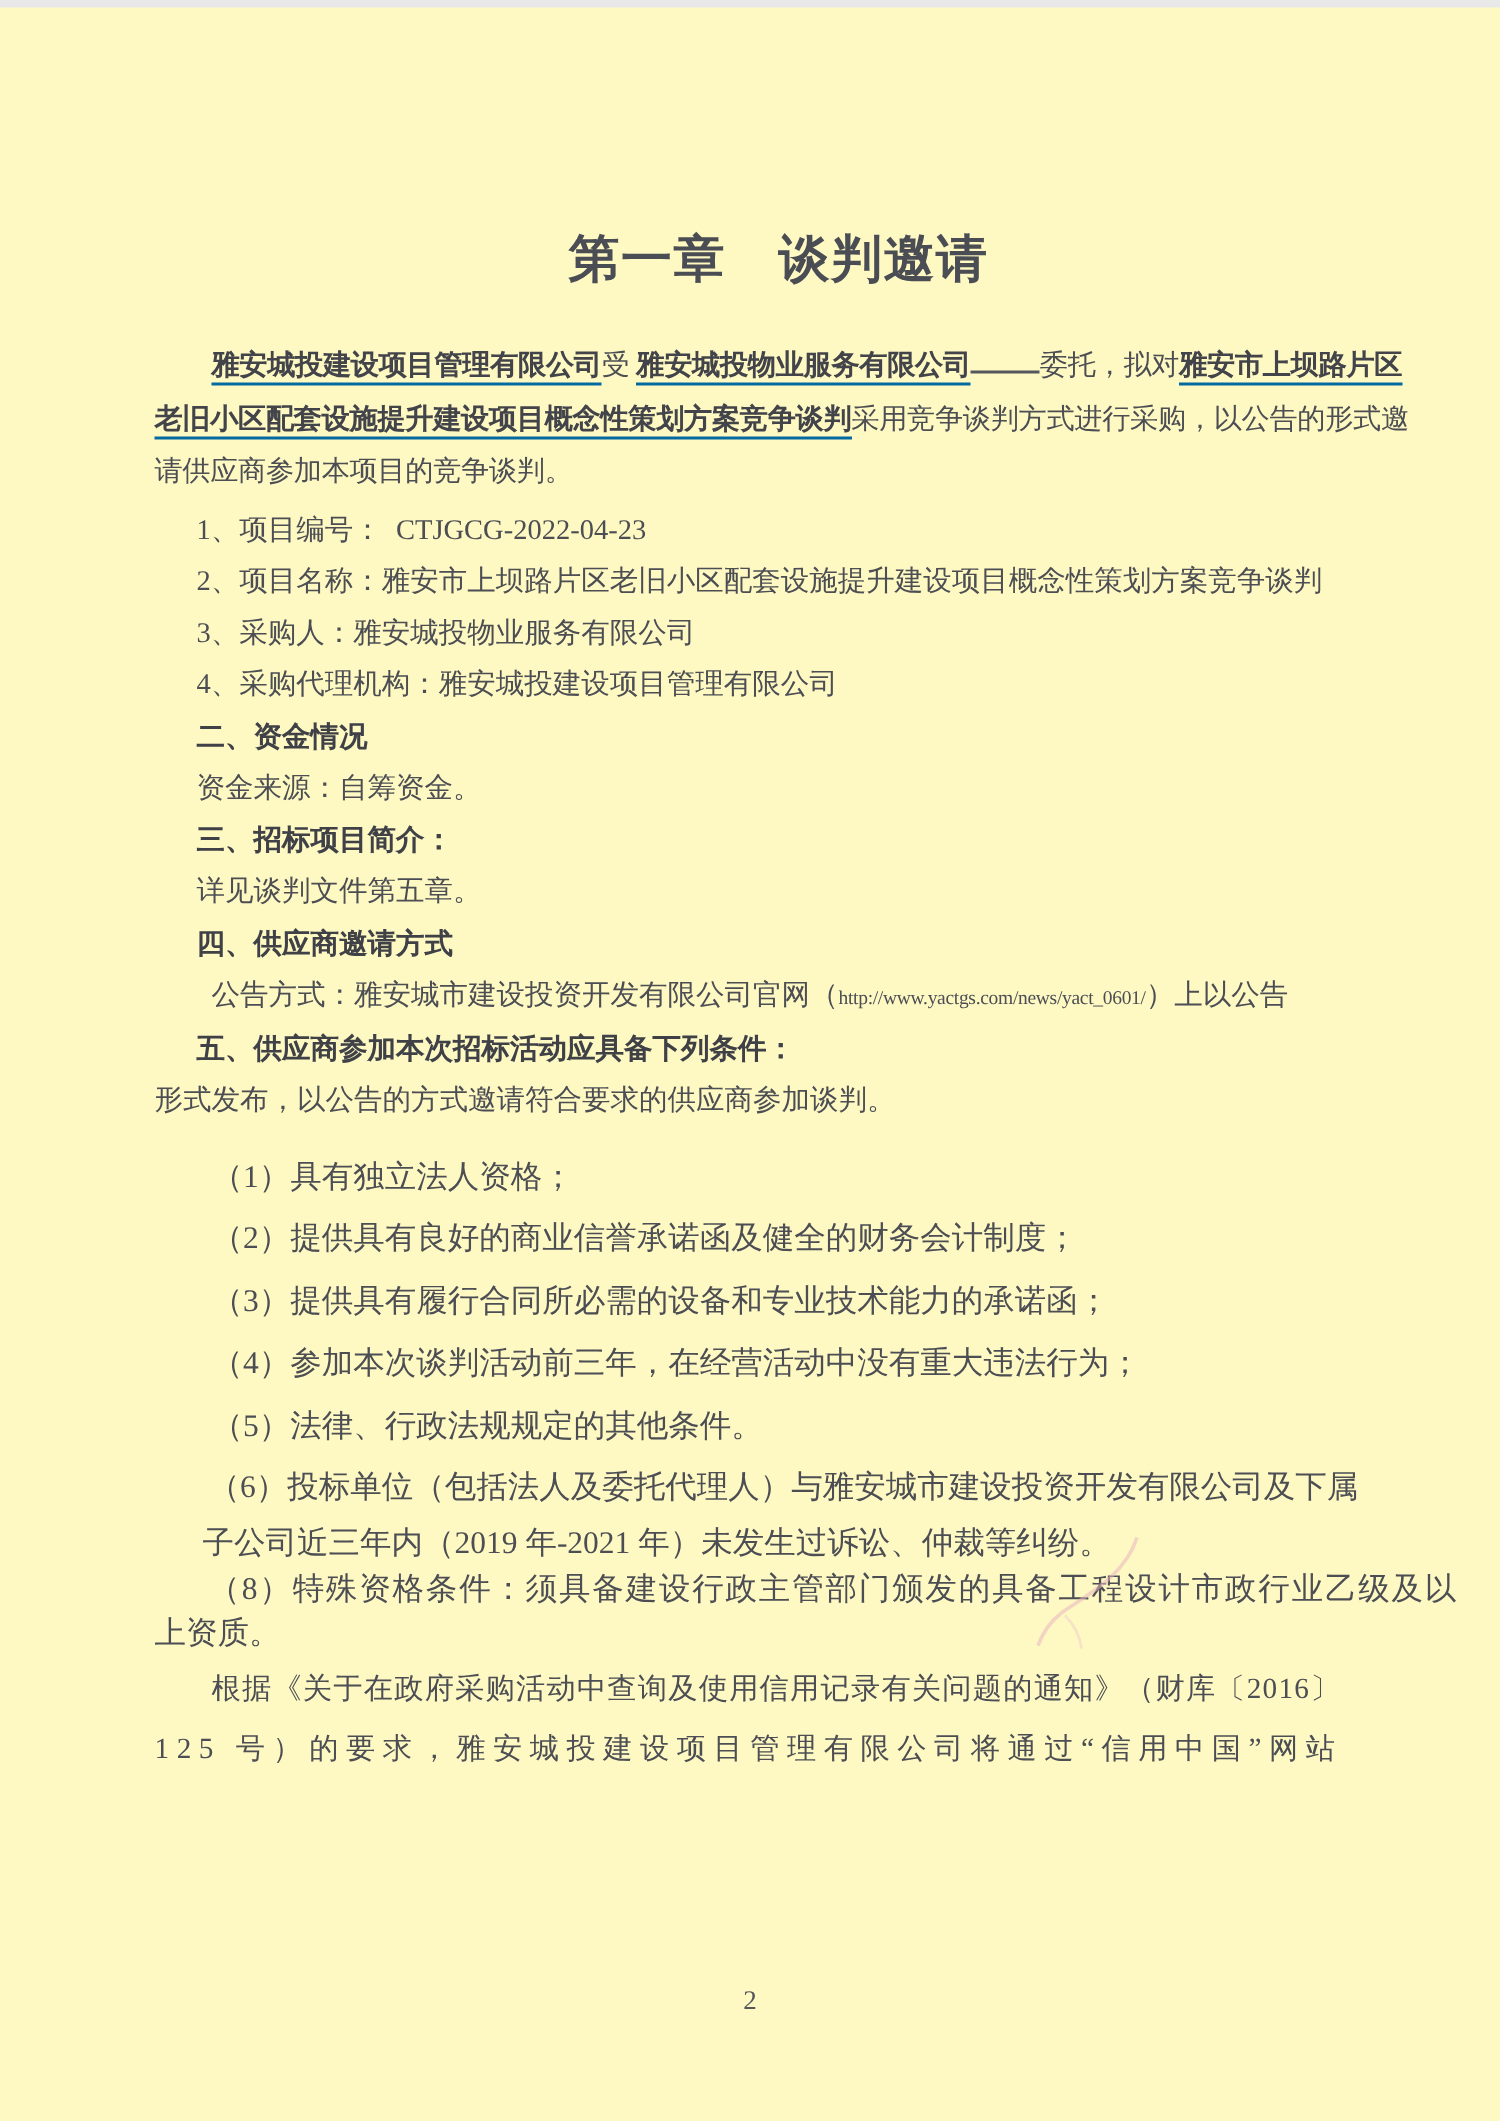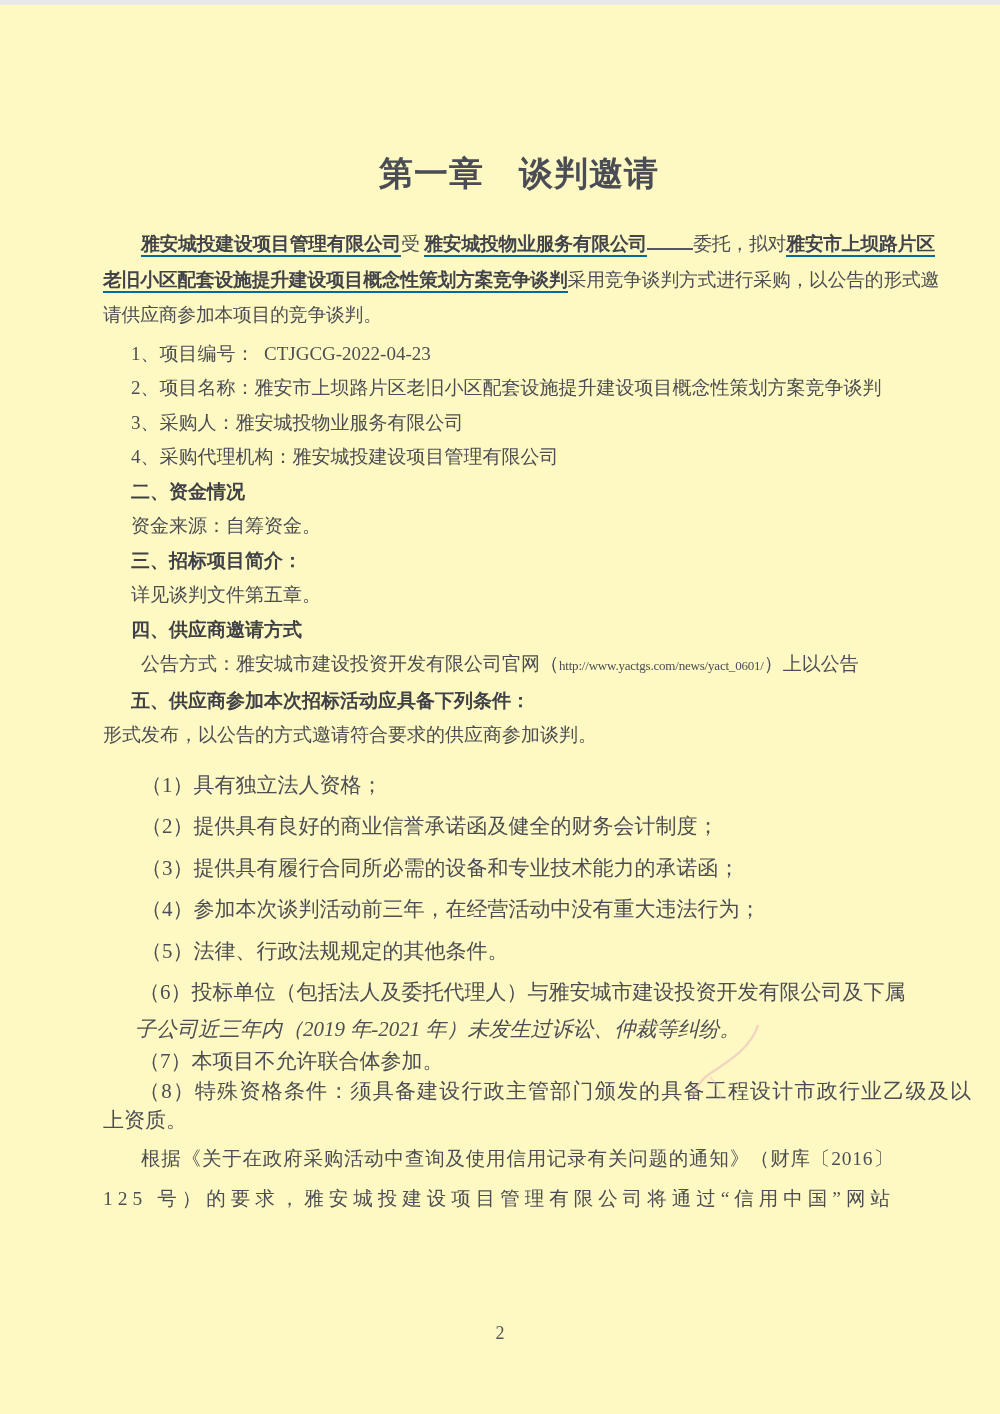--- a/index.html
+++ b/index.html
@@ -19,21 +19,21 @@
     font-weight:bold;color:#4b4d54;
     text-align:center;letter-spacing:1px;
     white-space:pre;
   }
   .ln{white-space:pre;}
   .intro{margin-top:32px;font-size:18.8px;letter-spacing:-0.2px;}
   .intro .ln{line-height:35.5px;}
   .ind2{padding-left:38px;}
   .ind15{padding-left:28px;}
   .ind18{padding-left:36px;}
-  .ind16{padding-left:32px;font-style:italic;}
+  .ind16{padding-left:32px;}
   .b{font-weight:bold;color:#42444a;}
   .u{border-bottom:2px solid #0369a1;padding-bottom:1px;}
   .blank-u{display:inline-block;width:46px;border-bottom:2px solid #55575c;height:1em;vertical-align:baseline;}
   .seclines{margin-top:4px;font-size:19px;}
   .seclines .ln{line-height:34.5px;}
   .h{font-weight:bold;color:#3f4147;}
   .url{font-size:13px;letter-spacing:-0.2px;}
   .conds{margin-top:12px;font-size:21px;}
   .conds .c{line-height:41.5px;}
   .c6a{line-height:40px;}
@@ -81,21 +81,20 @@
     </div>
 
     <div class="conds">
       <div class="ln c ind2">（1）具有独立法人资格；</div>
       <div class="ln c ind2">（2）提供具有良好的商业信誉承诺函及健全的财务会计制度；</div>
       <div class="ln c ind2">（3）提供具有履行合同所必需的设备和专业技术能力的承诺函；</div>
       <div class="ln c ind2">（4）参加本次谈判活动前三年，在经营活动中没有重大违法行为；</div>
       <div class="ln c ind2">（5）法律、行政法规规定的其他条件。</div>
       <div class="ln c6a ind18">（6）投标单位（包括法人及委托代理人）与雅安城市建设投资开发有限公司及下属</div>
       <div class="ln c6b ind16">子公司近三年内（2019 年-2021 年）未发生过诉讼、仲裁等纠纷。</div>
-      <div class="ln c7 ind18">（7）本项目不允许联合体参加。</div>
       <div class="ln c8a ind18">（8）特殊资格条件：须具备建设行政主管部门颁发的具备工程设计市政行业乙级及以</div>
       <div class="ln c8b">上资质。</div>
     </div>
 
     <div class="s6">
       <div class="ln s6b1 ind2">根据《关于在政府采购活动中查询及使用信用记录有关问题的通知》（财库〔2016〕</div>
       <div class="ln s6b2">125 号）的要求，雅安城投建设项目管理有限公司将通过“信用中国”网站</div>
     </div>
 
   </div>

